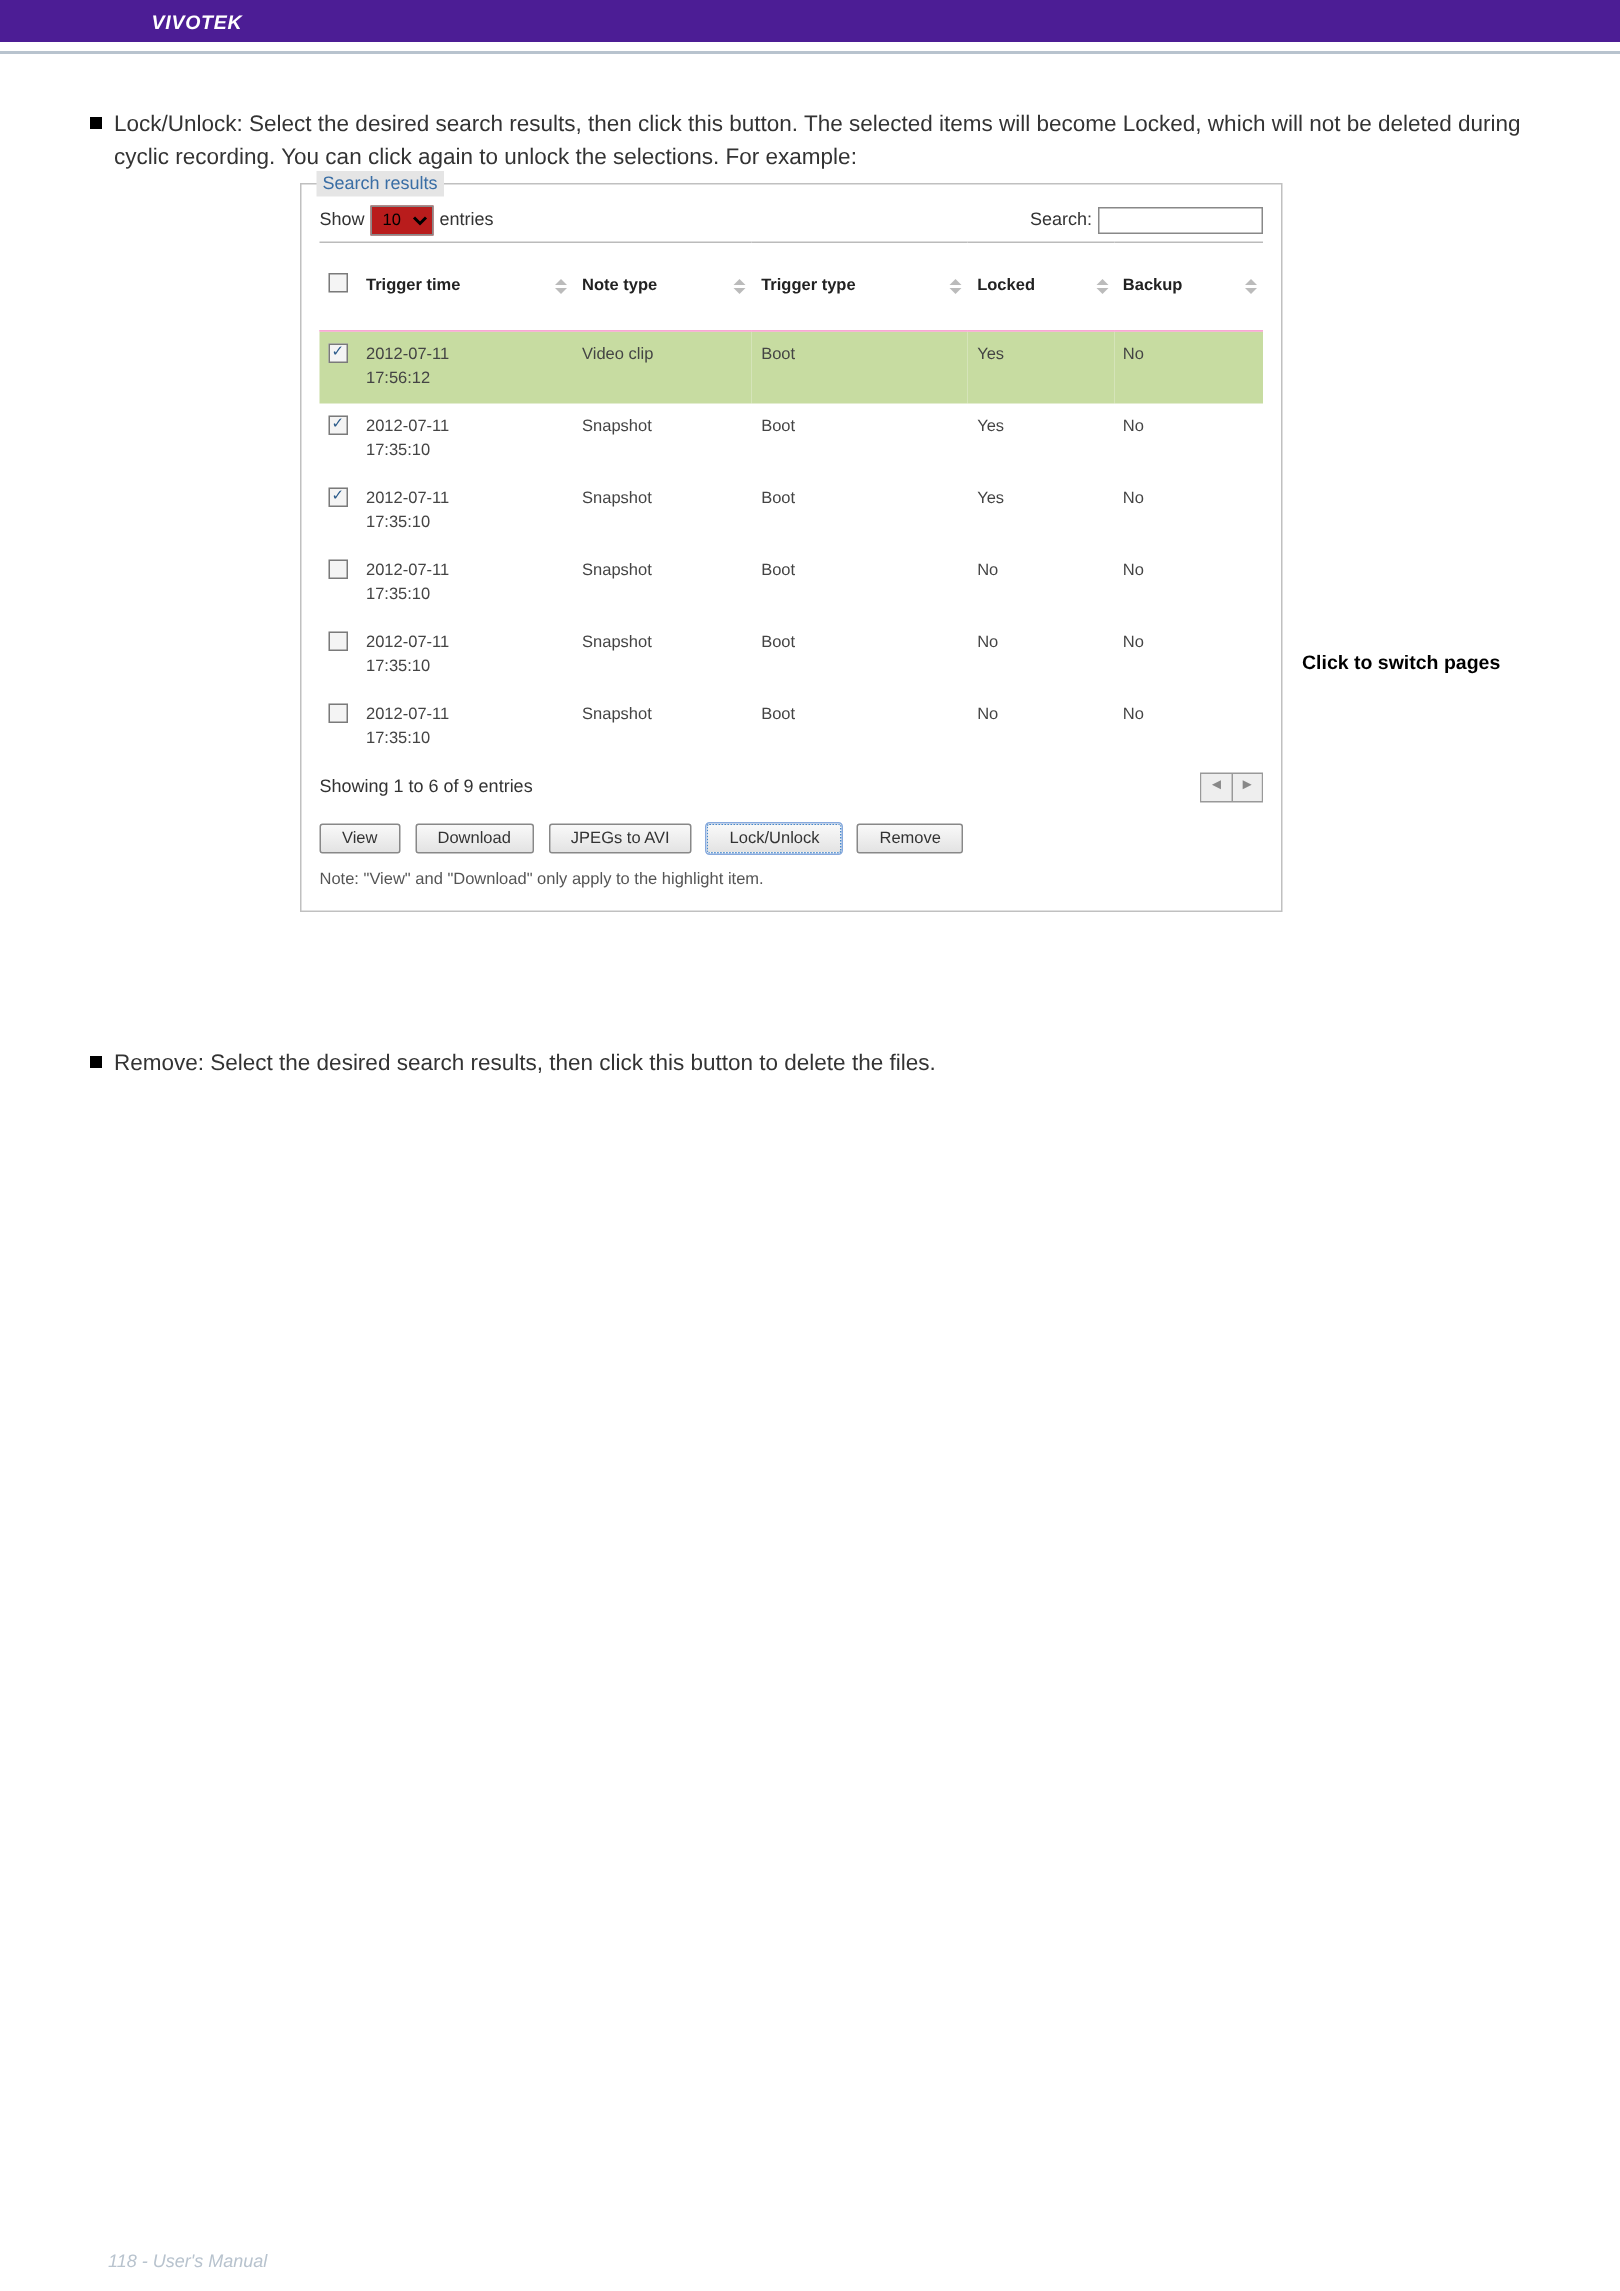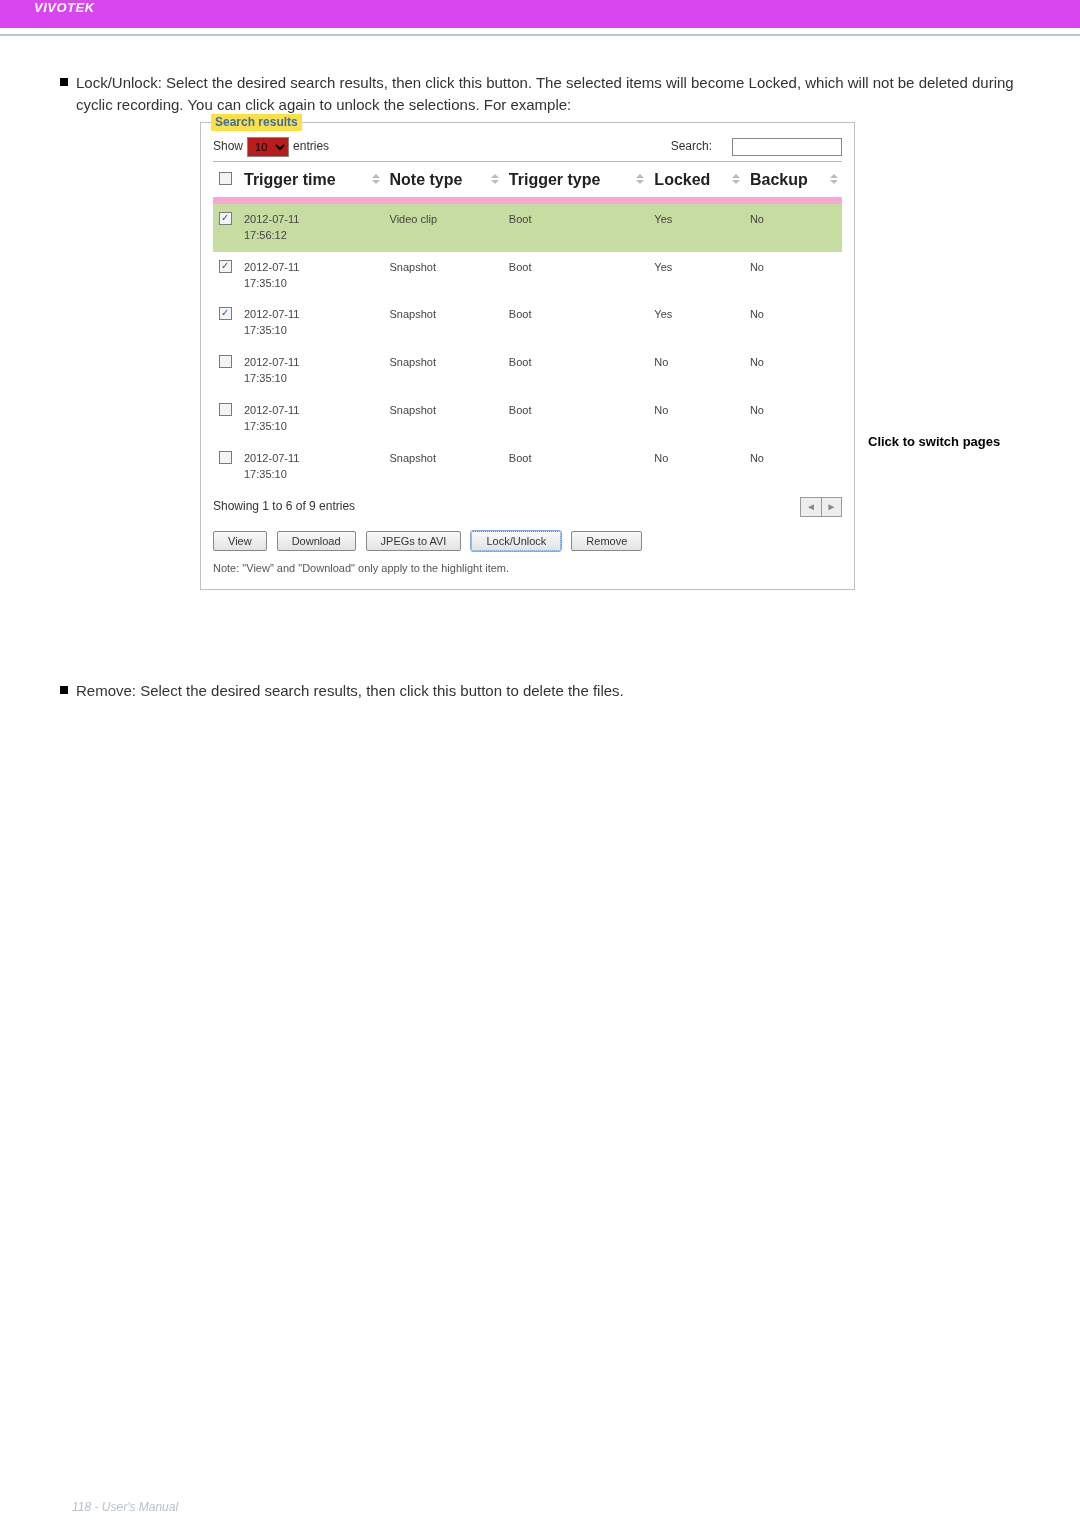--- a/index.html
+++ b/index.html
@@ -5,25 +5,26 @@
   * { box-sizing: border-box; margin: 0; padding: 0; }
   body {
     font-family: Arial, Helvetica, sans-serif;
     background: #ffffff;
     width: 1080px;
     height: 1527px;
     position: relative;
     color: #333;
   }
   .header-bar {
-    background: #d946ef;
+    background: #4c1d95;
     height: 28px;
     width: 100%;
     display: flex;
-    padding-left: 34px;
+    align-items: center;
+    padding-left: 101px;
   }
   .header-brand {
     color: #fff;
     font-style: italic;
     font-weight: bold;
     font-size: 13px;
     letter-spacing: 0.5px;
   }
   .header-divider {
     border-bottom: 2px solid #b8c3ce;
@@ -48,58 +49,58 @@
     margin: 6px 0 0 140px;
     width: 655px;
     padding: 8px 12px 12px 12px;
     font-size: 12px;
     color: #333;
     position: relative;
   }
   .fieldset-legend {
     position: absolute;
     top: -9px; left: 10px;
-    background: #fde047;
+    background: #e5e5e5;
     padding: 0 4px;
     color: #3a6ea5;
-    font-weight: bold;
+    font-weight: normal;
     font-size: 12px;
   }
   .controls-row {
     display: flex;
     justify-content: space-between;
     align-items: center;
     margin: 6px 0 4px 0;
   }
   .show-wrap { display: flex; align-items: center; gap: 4px; }
   .show-select {
     width: 42px; height: 20px;
     border: 1px solid #888;
     font-size: 11px;
     background: #b91c1c;
     padding-left: 3px;
   }
-  .search-wrap { display: flex; align-items: center; gap: 20px; }
+  .search-wrap { display: flex; align-items: center; gap: 4px; }
   .search-input {
     width: 110px; height: 18px;
     border: 1px solid #888;
     font-size: 11px;
   }
   table.results {
     width: 100%;
     border-collapse: collapse;
     margin-top: 4px;
   }
   table.results th {
     text-align: left;
-    font-size: 16px;
+    font-size: 11px;
     font-weight: bold;
     border-top: 1px solid #bbb;
-    border-bottom: 7px solid #f9a8d4;
-    padding: 6px 6px;
+    border-bottom: 1px solid #f9a8d4;
+    padding: 20px 6px;
     position: relative;
     color: #222;
   }
   table.results th .sort-icon {
     position: absolute; right: 4px; top: 50%; transform: translateY(-50%);
     width: 8px; height: 10px;
   }
   .sort-icon::before, .sort-icon::after {
     content: ""; position: absolute; left: 0;
     border-left: 4px solid transparent; border-right: 4px solid transparent;

